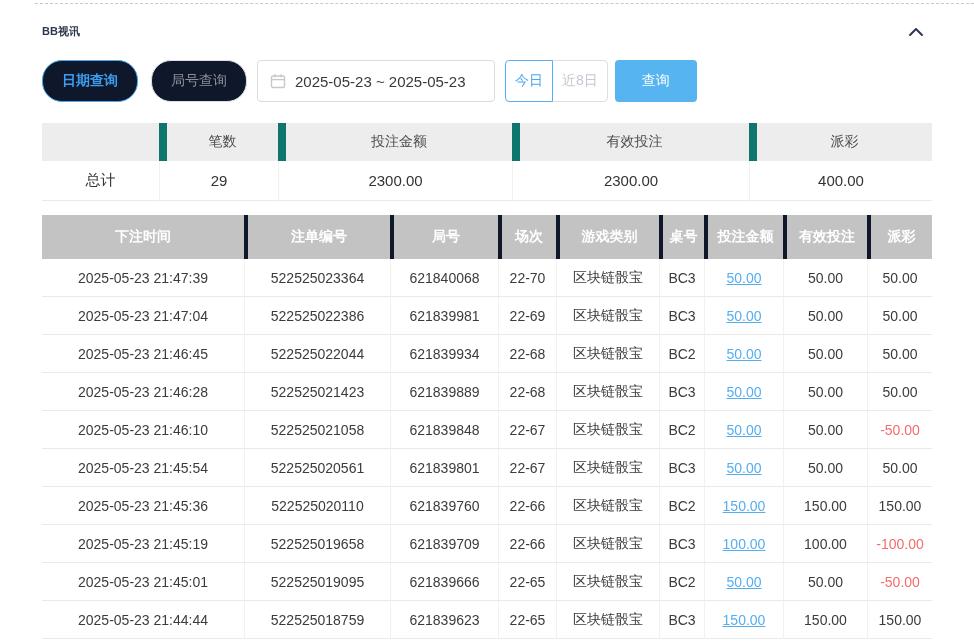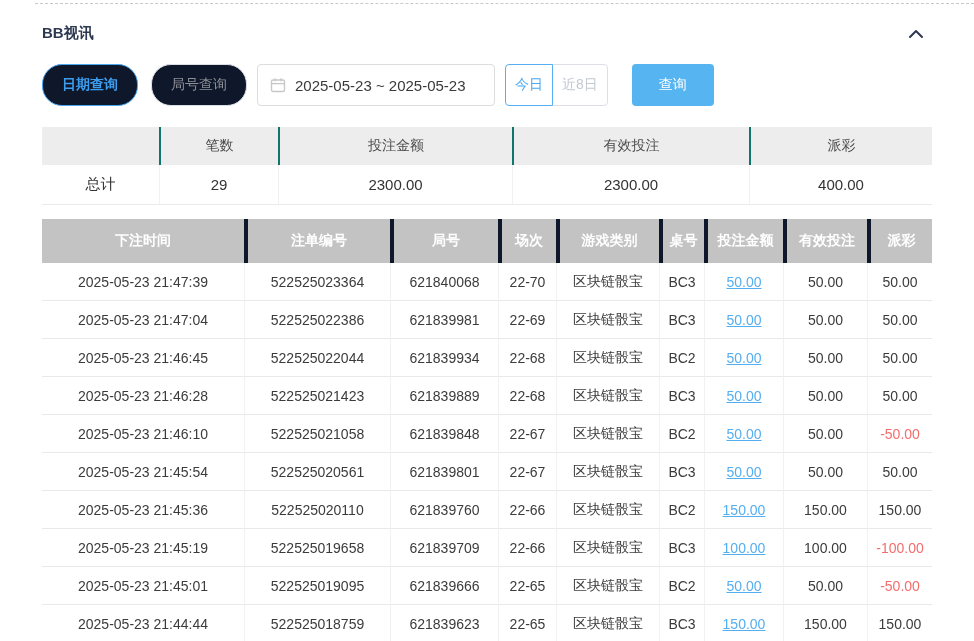--- a/index.html
+++ b/index.html
@@ -19,21 +19,21 @@
   .page { padding: 0 42px; }
 
   
   .panel-header {
     margin-top: 24px;
     display: flex;
     align-items: center;
     justify-content: space-between;
   }
   .panel-title {
-    font-size: 15px;
+    font-size: 11px;
     font-weight: 700;
     color: #2e3850;
   }
   .collapse-btn {
     background: none; border: none; cursor: pointer;
     padding: 2px; margin-right: 6px;
     display: flex; align-items: center;
   }
 
   
@@ -90,21 +90,21 @@
     position: relative;
   }
   .segment:first-child { border-radius: 4px 0 0 4px; margin-left: 0; }
   .segment:last-child { border-radius: 0 4px 4px 0; }
   .segment.active {
     border-color: #57aef2;
     color: #4aa7f0;
     z-index: 2;
   }
   .search-btn {
-    margin-left: 24px;
+    margin-left: 7px;
     height: 42px;
     padding: 0 27px;
     background: #56b5f1;
     color: #fff;
     border: none;
     border-radius: 4px;
     font-size: 14px;
     cursor: pointer;
     font-family: inherit;
   }
@@ -114,21 +114,21 @@
   th, td { text-align: center; overflow: hidden; white-space: nowrap; }
 
   .summary-table { margin-top: 21px; }
   .summary-table th {
     background: #ededed;
     height: 38px;
     font-size: 14px;
     font-weight: 400;
     color: #4c4c4c;
   }
-  .summary-table th + th { border-left: 2px solid #0f766e; }
+  .summary-table th + th { border-left: 8px solid #0f766e; }
   .summary-table td {
     height: 40px;
     font-size: 15px;
     color: #333;
     border-bottom: 1px solid #eaeaea;
   }
   .summary-table td + td { border-left: 1px solid #f1f1f1; }
 
   .records-table { margin-top: 14px; }
   .records-table th {

